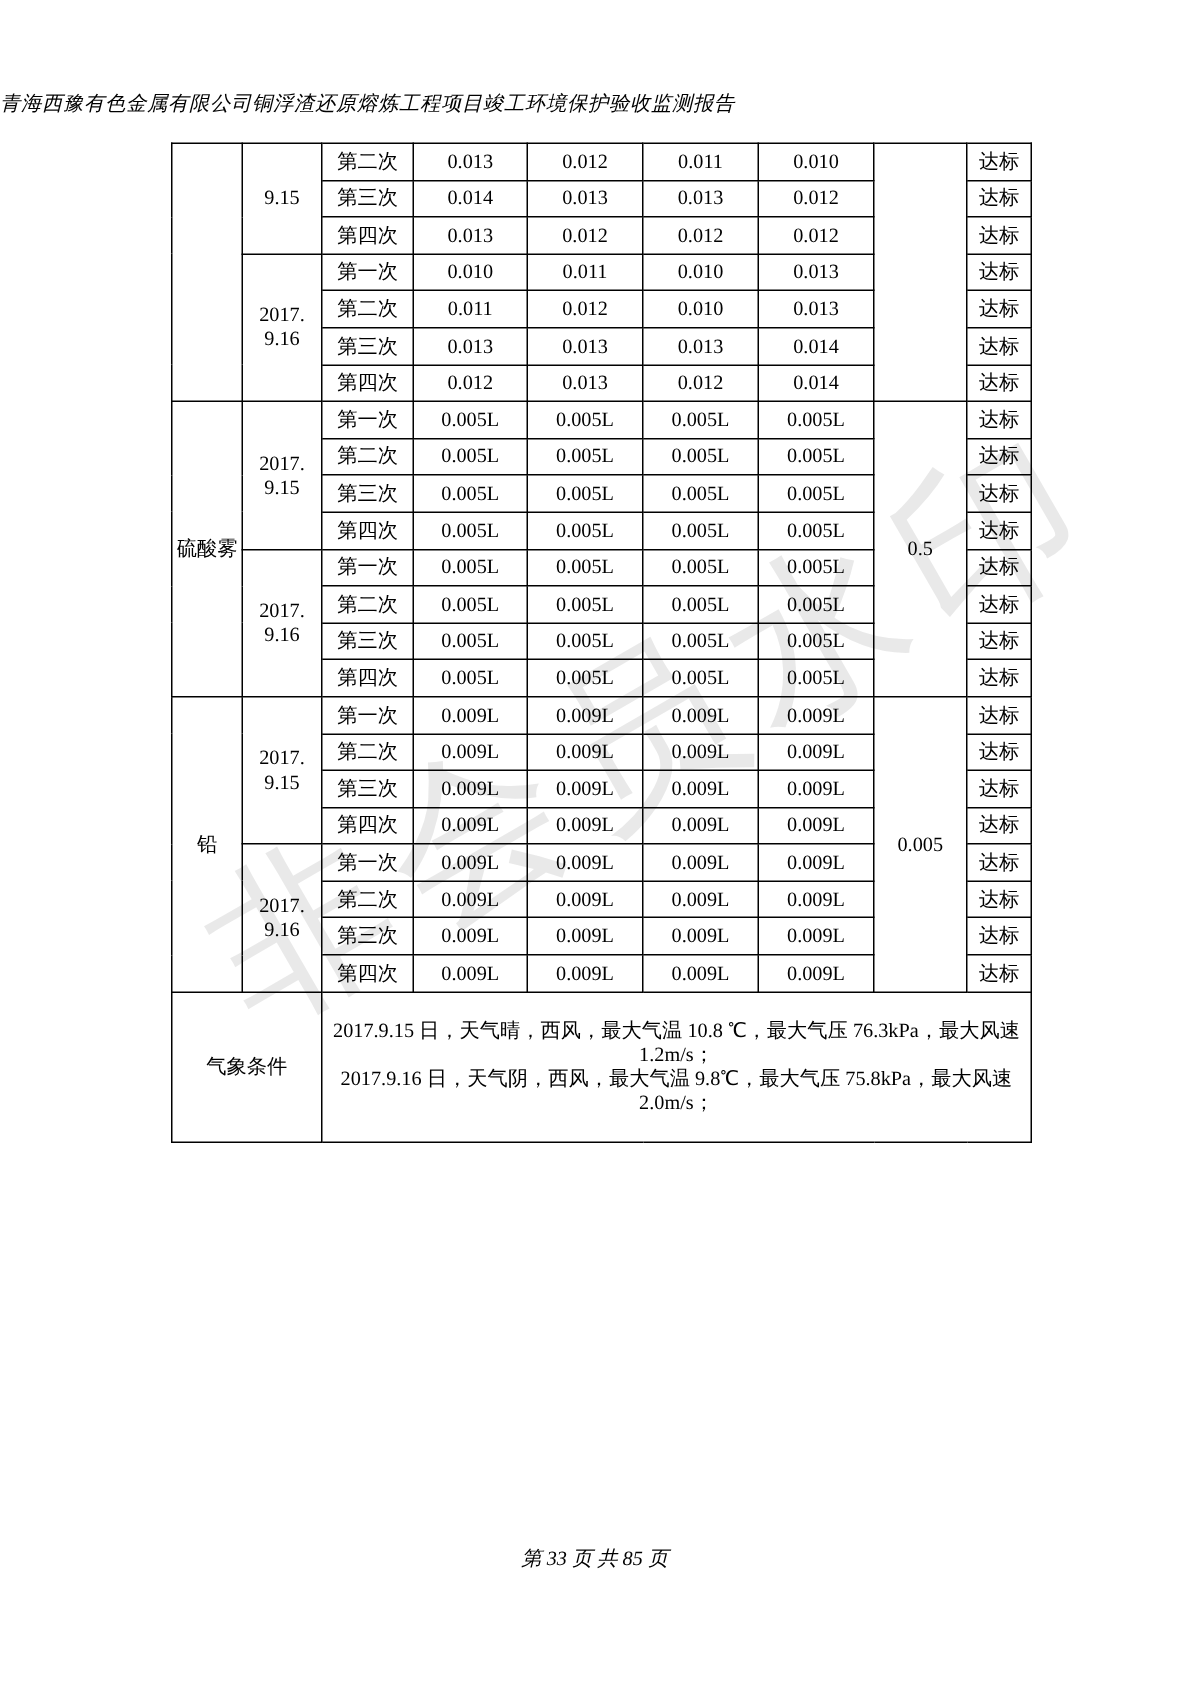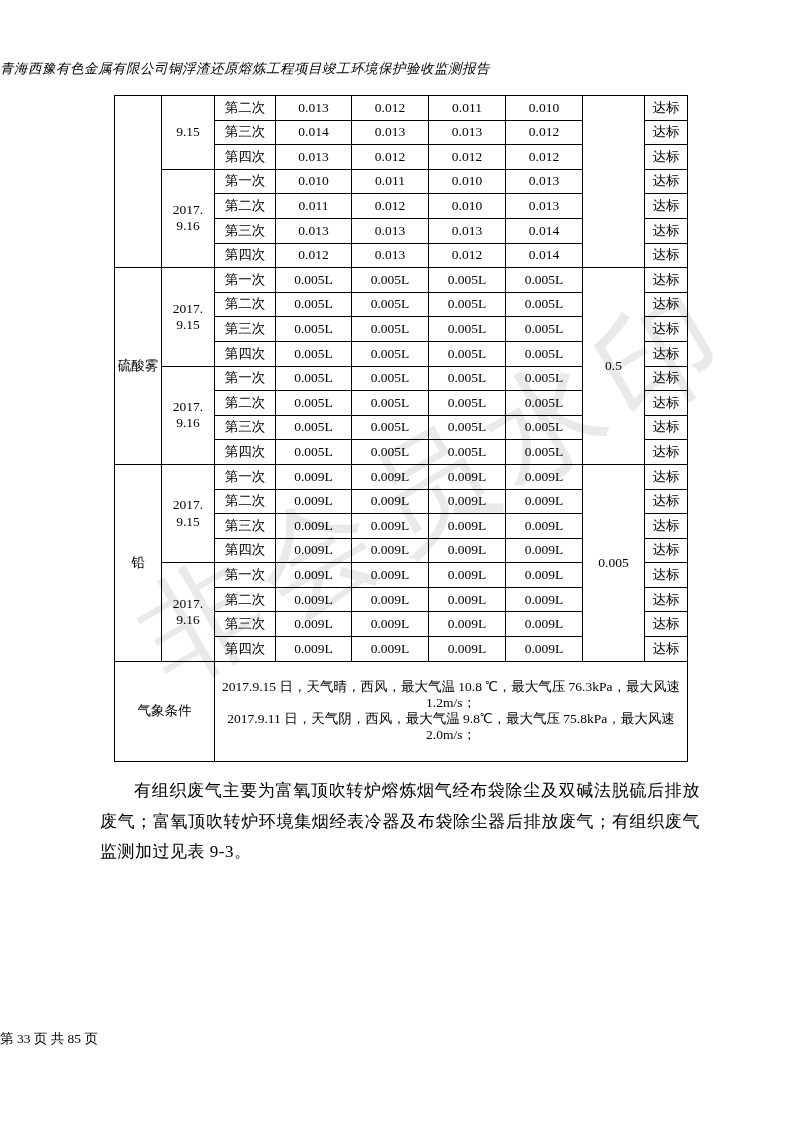--- a/index.html
+++ b/index.html
@@ -80,23 +80,24 @@
     letter-spacing:0.5px;
     line-height:30.5px;
     text-indent:2em;
     text-align:justify;
   }
   .paragraphs p.sub-heading{text-align:left;}
   .paragraphs p.gap{margin-top:4px;}
   .doc-footer{
     position:absolute;
     top:1030px;left:0;width:100%;
-    text-align:left;
+    text-align:center;
     font-size:13.5px;
     z-index:1;
+    font-style:italic;
   }
 </style>
 </head>
 <body>
 
 <div class="page">
 
   <div class="watermark">非会员水印</div>
 
   <div class="doc-header">青海西豫有色金属有限公司铜浮渣还原熔炼工程项目竣工环境保护验收监测报告</div>
@@ -309,25 +310,24 @@
           <td class="val">0.009L</td>
           <td class="val">0.009L</td>
           <td class="status">达标</td>
         </tr>
       </tbody>
     <tbody>
       <tr class="weather-row">
         <td class="weather-label" colspan="2">气象条件</td>
         <td class="weather-text" colspan="7">
           <div>2017.9.15 日，天气晴，西风，最大气温 10.8 ℃，最大气压 76.3kPa，最大风速 1.2m/s；</div>
-          <div>2017.9.11 日，天气阴，西风，最大气温 9.8℃，最大气压 75.8kPa，最大风速 2.0m/s；</div>
+          <div>2017.9.16 日，天气阴，西风，最大气温 9.8℃，最大气压 75.8kPa，最大风速 2.0m/s；</div>
         </td>
       </tr>
     </tbody>
   </table>
 
   <div class="paragraphs">
-    <p class="gap">有组织废气主要为富氧顶吹转炉熔炼烟气经布袋除尘及双碱法脱硫后排放废气；富氧顶吹转炉环境集烟经表冷器及布袋除尘器后排放废气；有组织废气监测加过见表 9-3。</p>
   </div>
 
   <div class="doc-footer">第 33 页 共 85 页</div>
 
 </div>
 
 </body></html>

